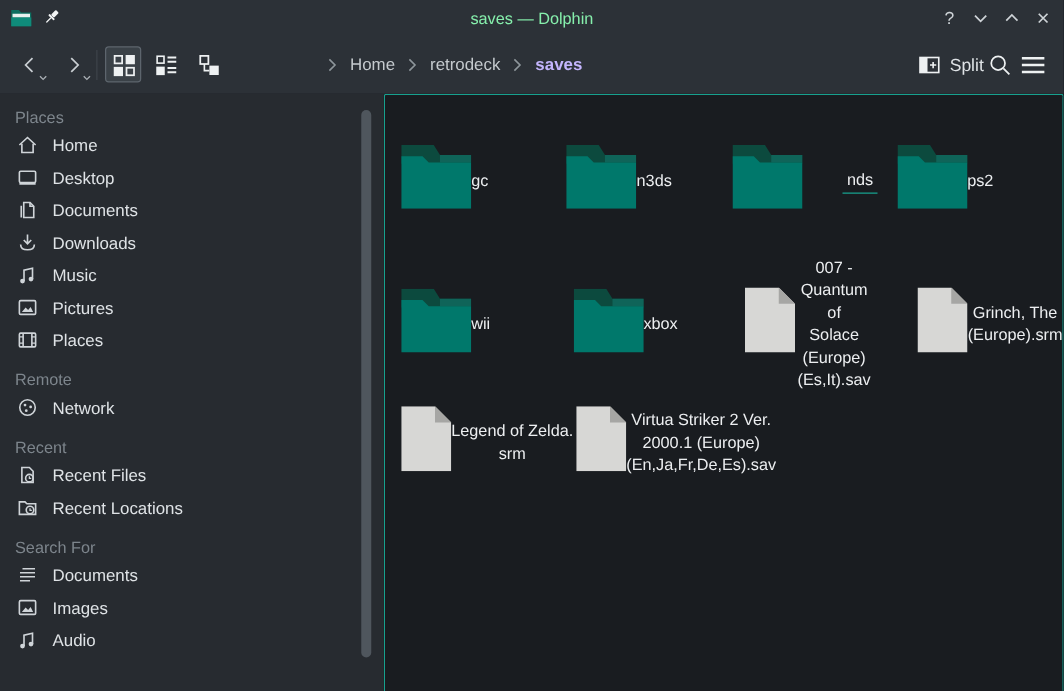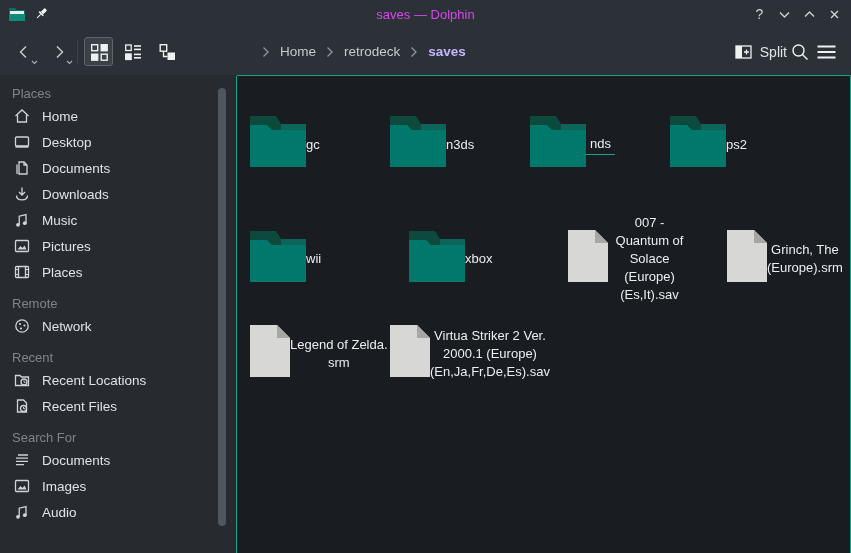--- a/index.html
+++ b/index.html
@@ -12,21 +12,21 @@
 
   
   .titlebar {
     position:absolute; top:0; left:0; width:851px; height:28px;
     background:#2c3137; display:flex; align-items:center;
   }
   .app-icon { margin-left:8px; }
   .pin-btn { margin-left:9px; display:flex; align-items:center; }
   .win-title {
     position:absolute; left:50%; transform:translateX(-50%);
-    font-size:13px; color:#d946ef;
+    font-size:13px; color:#86efac;
   }
   .win-controls {
     position:absolute; right:4px; top:0; height:28px;
     display:flex; align-items:center;
   }
   .win-btn {
     width:25px; height:28px; display:flex; align-items:center; justify-content:center;
     color:#ced3d7; font-size:14px; cursor:default;
   }
 
@@ -56,21 +56,21 @@
   .tool-btn { display:flex; align-items:center; justify-content:center; width:26px; height:26px; }
 
   
   .window-body {
     position:absolute; top:75px; left:0; width:851px; height:478px;
     display:flex;
   }
 
   
   .sidebar {
-    position:relative; width:236px; height:100%;
+    position:relative; width:307px; height:100%;
     background:#272b30; padding:8px 12px 0 12px; overflow:hidden;
   }
   .section-title { height:20px; font-size:13px; color:#7d858c; display:flex; align-items:center; }
   .section-title.gap { margin-top:8px; }
   .place-item { height:26px; display:flex; align-items:center; gap:11px; padding-left:1px; cursor:default; }
   .place-item .label { font-size:13.5px; color:#dfe3e6; }
   .p-icon { width:18px; height:18px; flex:0 0 18px; }
   .sb-scrollbar {
     position:absolute; top:13px; right:10px; width:8px; height:438px;
     background:#4f565d; border-radius:4px;
@@ -88,21 +88,21 @@
   .cell {
     width:140px; display:flex; flex-direction:row; align-items:center; cursor:default;
   }
   .icon-box { height:52px; display:flex; align-items:flex-end; justify-content:center; }
   .r1 .icon-box { height:51px; }
   .item-label {
     margin-top:6px; font-size:13px; line-height:18px; text-align:center;
     color:#eceef0; white-space:pre-line;
   }
   .item-label .inner { display:inline-block; }
-  .cell.underlined .inner { border-bottom:1px solid #17a18e; padding:0 4px 1px; }
+  .cell.underlined .inner { border-bottom:1px solid #17a18e; padding:0 4px 1px;margin-left:32px; }
 </style>
 </head>
 <body>
 
 <div class="titlebar">
   <span class="app-icon">
     <svg width="18" height="16" viewBox="0 0 18 16">
       <path d="M1 2 H7 L9 4 H17 V15 H1 Z" fill="#0d6e5f"></path>
       <rect x="2" y="5" width="14" height="3" fill="#e8f0ee"></rect>
       <path d="M1 8 H17 V15 H1 Z" fill="#0f8b7a"></path>
@@ -316,36 +316,36 @@
             <circle cx="8" cy="11.5" r="1.1" fill="#cfd4d8"></circle>
           </svg>
       </span>
       <span class="label">Network</span>
     </div>
 
     <div class="section-title gap">Recent</div>
     <div class="place-item">
       <span class="p-icon">
         <svg width="18" height="18" viewBox="0 0 18 18" fill="none" stroke="#cfd4d8" stroke-width="1.3">
+            <path d="M4.5 3 H10.5 L13.5 6 V15 H4.5 Z"></path>
+            <circle cx="10.5" cy="11.5" r="3"></circle>
+            <path d="M10.5 10 V11.7 H12" stroke-width="1"></path>
+          </svg>
+      </span>
+      <span class="label">Recent Files</span>
+    </div>
+    <div class="place-item">
+      <span class="p-icon">
+        <svg width="18" height="18" viewBox="0 0 18 18" fill="none" stroke="#cfd4d8" stroke-width="1.3">
             <path d="M2.5 4.5 H7 L8.5 6 H15.5 V14.5 H2.5 Z"></path>
             <circle cx="11" cy="11" r="3"></circle>
             <path d="M11 9.5 V11.2 H12.5" stroke-width="1"></path>
           </svg>
       </span>
       <span class="label">Recent Locations</span>
-    </div>
-    <div class="place-item">
-      <span class="p-icon">
-        <svg width="18" height="18" viewBox="0 0 18 18" fill="none" stroke="#cfd4d8" stroke-width="1.3">
-            <path d="M4.5 3 H10.5 L13.5 6 V15 H4.5 Z"></path>
-            <circle cx="10.5" cy="11.5" r="3"></circle>
-            <path d="M10.5 10 V11.7 H12" stroke-width="1"></path>
-          </svg>
-      </span>
-      <span class="label">Recent Files</span>
     </div>
 
     <div class="section-title gap">Search For</div>
     <div class="place-item">
       <span class="p-icon">
         <svg width="18" height="18" viewBox="0 0 18 18" fill="none" stroke="#cfd4d8" stroke-width="1.3">
             <path d="M5 4 H15 M3 7.2 H15 M3 10.4 H15 M3 13.6 H11"></path>
           </svg>
       </span>
       <span class="label">Documents</span>

